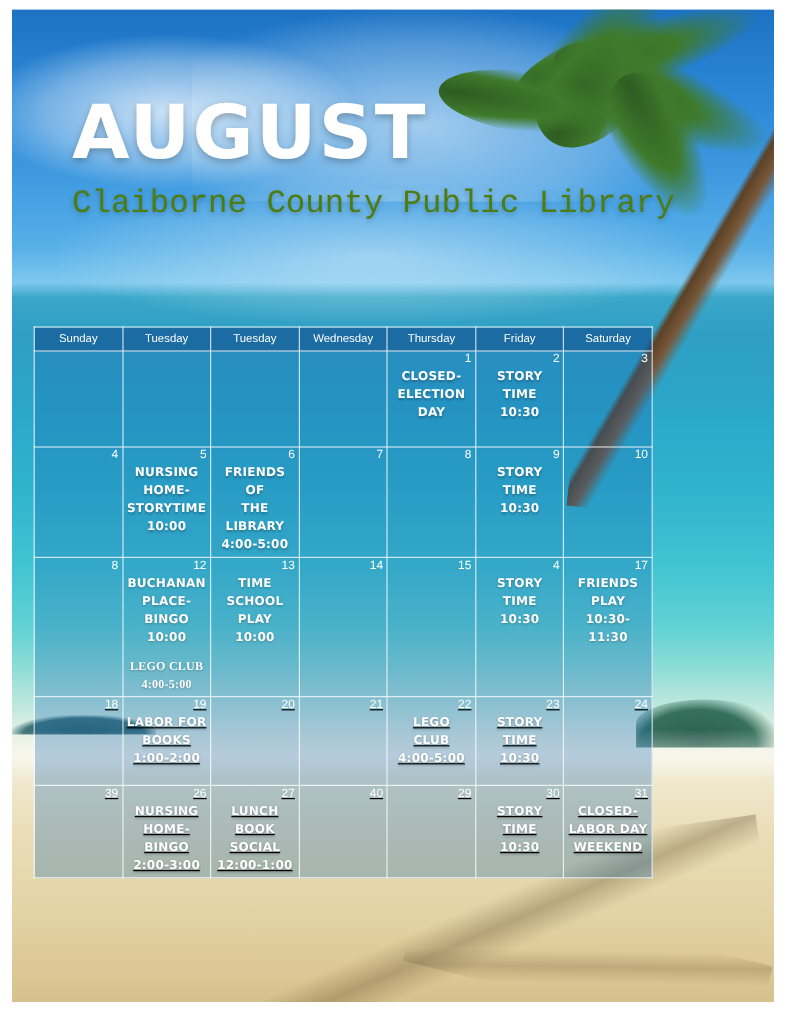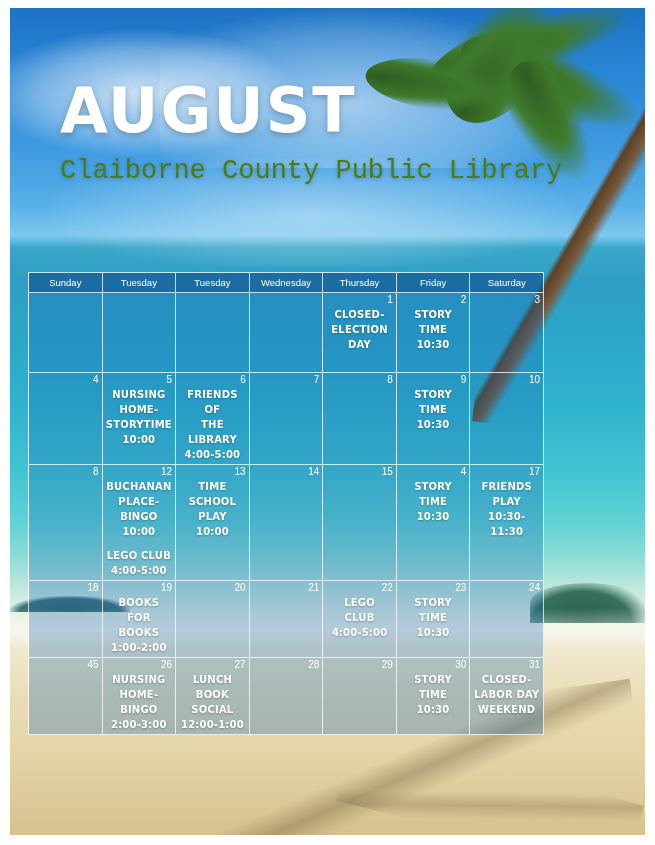--- a/index.html
+++ b/index.html
@@ -174,20 +174,21 @@
   }
   .calendar td {
     height: 76px;
     vertical-align: top;
     border: 1px solid rgba(255,255,255,0.75);
     background: rgba(22, 104, 180, 0.30);
     padding: 1px 3px 2px 3px;
   }
   .calendar tr.week-4 td, .calendar tr.week-5 td {
     height: 70px;
+    text-decoration: underline;
   }
   .daynum {
     display: block;
     text-align: right;
     font-size: 10px;
     color: #ffffff;
     font-family: "Liberation Sans", sans-serif;
     line-height: 12px;
   }
   .ev {
@@ -196,20 +197,21 @@
     font-family: "DejaVu Sans", sans-serif;
     font-weight: bold;
     font-size: 10px;
     line-height: 15px;
     letter-spacing: 0.2px;
     text-shadow: 0 1px 2px rgba(0,0,0,0.28);
     margin-top: 1px;
   }
   .ev.second {
     margin-top: 9px;
+    font-family: Liberation Serif, serif;
   }
   .ev-line { display: block; }
 </style>
 </head>
 <body>
 
 <div id="poster">
 
   <div class="photo">
     <div class="cloud-a"></div>
@@ -366,21 +368,21 @@
             </div>
           </td>
         </tr>
         <tr class="week-4">
           <td>
             <span class="daynum">18</span>
           </td>
           <td>
             <span class="daynum">19</span>
             <div class="ev">
-              <span class="ev-line">BOOKS FOR</span>
+              <span class="ev-line">LABOR FOR</span>
               <span class="ev-line">BOOKS</span>
               <span class="ev-line">1:00-2:00</span>
             </div>
           </td>
           <td>
             <span class="daynum">20</span>
           </td>
           <td>
             <span class="daynum">21</span>
           </td>
@@ -399,41 +401,41 @@
               <span class="ev-line">TIME</span>
               <span class="ev-line">10:30</span>
             </div>
           </td>
           <td>
             <span class="daynum">24</span>
           </td>
         </tr>
         <tr class="week-5">
           <td>
-            <span class="daynum">45</span>
+            <span class="daynum">39</span>
           </td>
           <td>
             <span class="daynum">26</span>
             <div class="ev">
               <span class="ev-line">NURSING</span>
               <span class="ev-line">HOME-BINGO</span>
               <span class="ev-line">2:00-3:00</span>
             </div>
           </td>
           <td>
             <span class="daynum">27</span>
             <div class="ev">
               <span class="ev-line">LUNCH</span>
               <span class="ev-line">BOOK</span>
               <span class="ev-line">SOCIAL</span>
               <span class="ev-line">12:00-1:00</span>
             </div>
           </td>
           <td>
-            <span class="daynum">28</span>
+            <span class="daynum">40</span>
           </td>
           <td>
             <span class="daynum">29</span>
           </td>
           <td>
             <span class="daynum">30</span>
             <div class="ev">
               <span class="ev-line">STORY</span>
               <span class="ev-line">TIME</span>
               <span class="ev-line">10:30</span>

